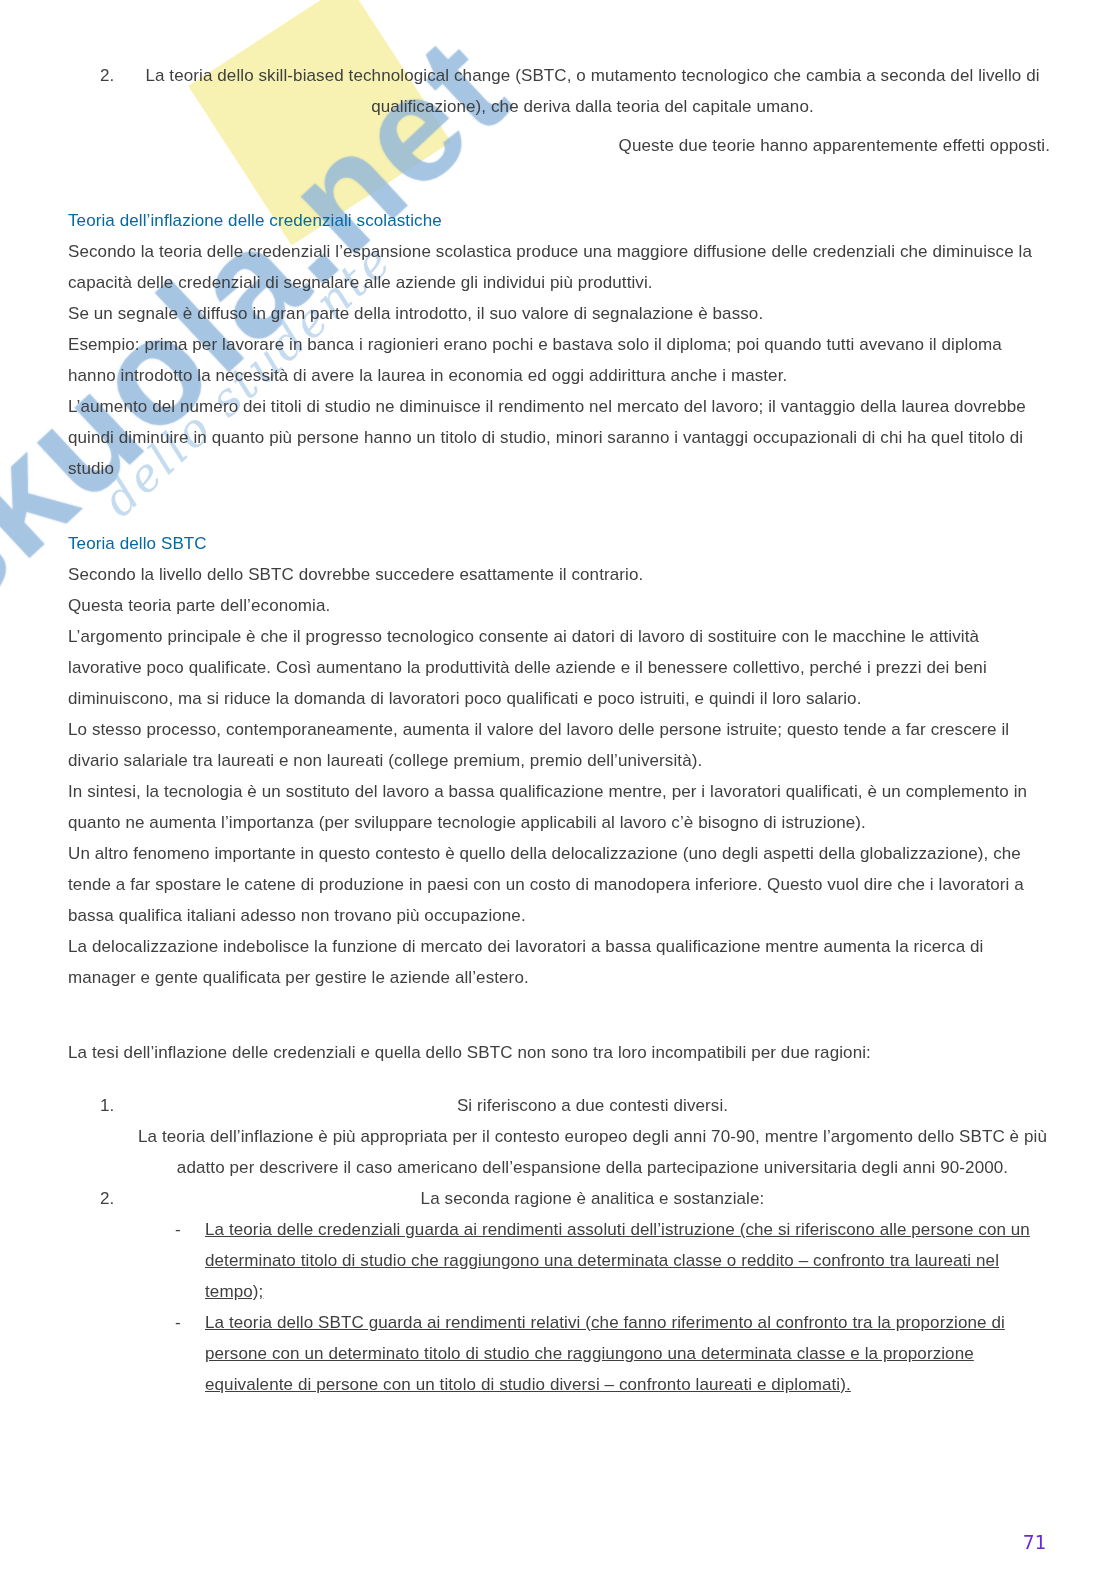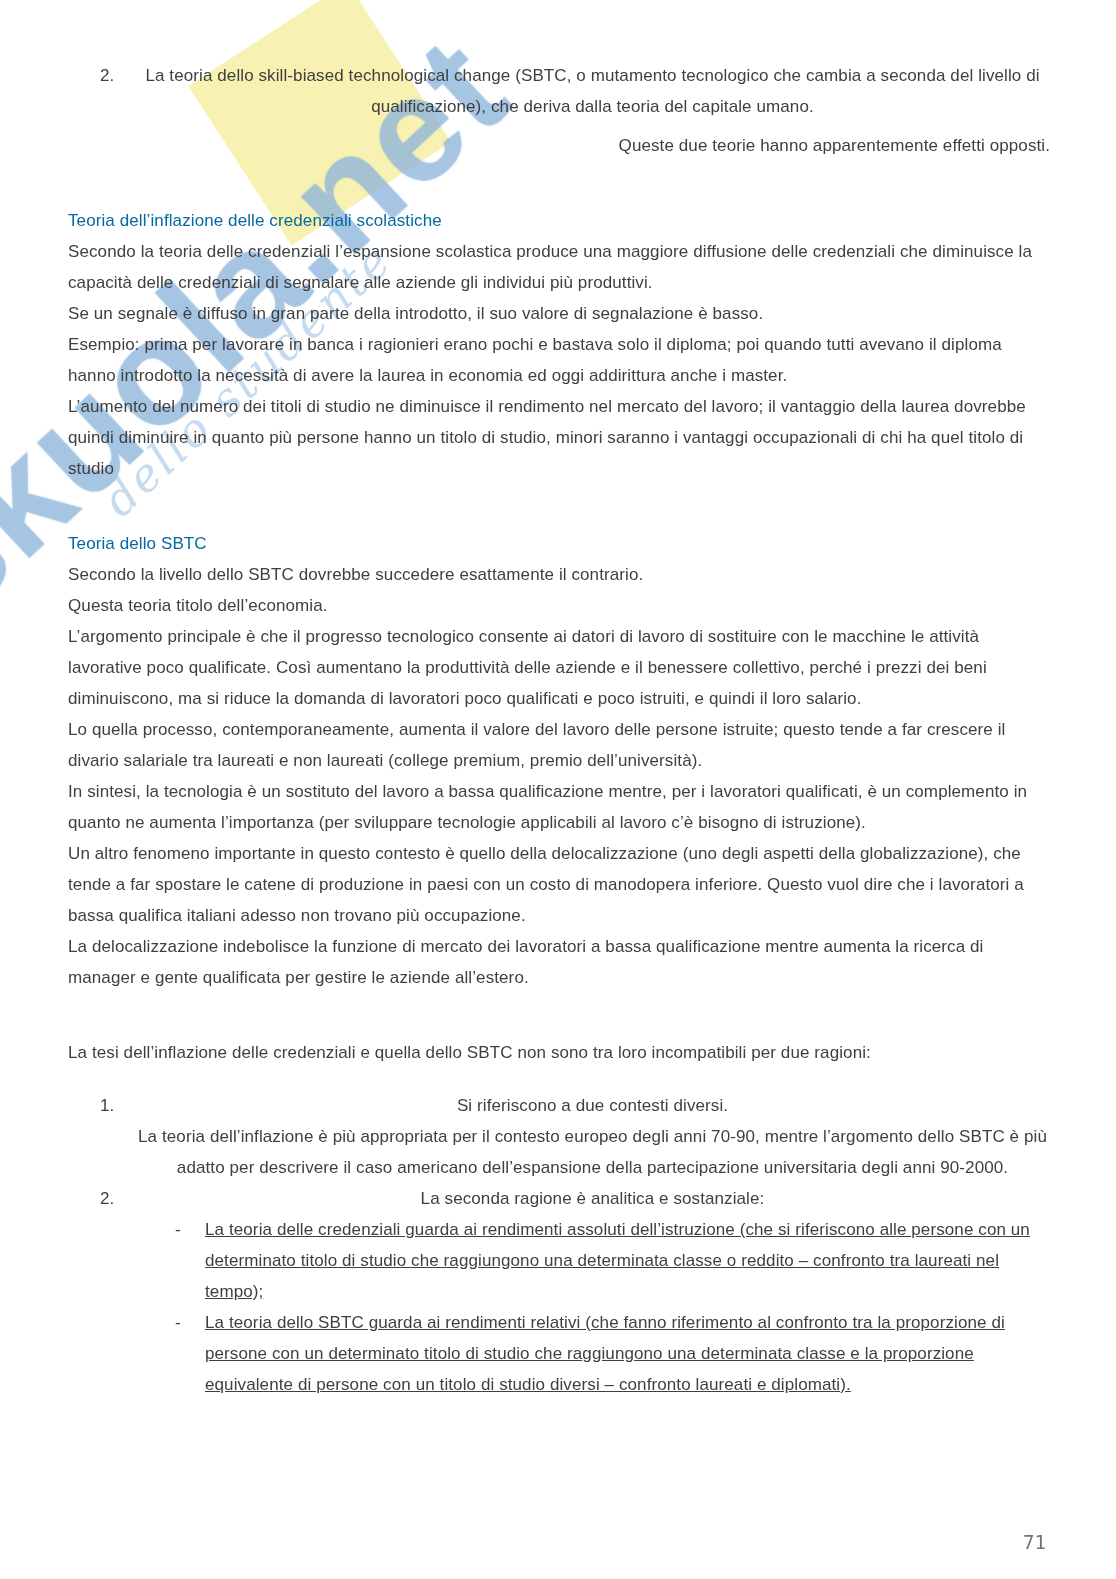--- a/index.html
+++ b/index.html
@@ -97,21 +97,21 @@
   .sub-item { display: flex; padding-left: 107px; }
   .sub-item .dash { flex: none; width: 30px; }
   .sub-item .sub-body { flex: 1; text-decoration: underline; }
 
   .page-number {
     position: absolute;
     top: 1531px; right: 70px;
     z-index: 1;
     font-family: "DejaVu Sans Mono", monospace;
     font-size: 19px;
-    color: #737373;
+    color: #6d28d9;
   }
 </style>
 </head>
 <body>
 
 <div class="page">
 
   <div class="watermark" aria-hidden="true">
     <div class="wm-rotate">
       <div class="wm-diamond"></div>
@@ -133,23 +133,23 @@
       <h2 class="section-heading">Teoria dell’inflazione delle credenziali scolastiche</h2>
       <p>Secondo la teoria delle credenziali l’espansione scolastica produce una maggiore diffusione delle credenziali che diminuisce la capacità delle credenziali di segnalare alle aziende gli individui più produttivi.</p>
       <p>Se un segnale è diffuso in gran parte della introdotto, il suo valore di segnalazione è basso.</p>
       <p>Esempio: prima per lavorare in banca i ragionieri erano pochi e bastava solo il diploma; poi quando tutti avevano il diploma hanno introdotto la necessità di avere la laurea in economia ed oggi addirittura anche i master.</p>
       <p>L’aumento del numero dei titoli di studio ne diminuisce il rendimento nel mercato del lavoro; il vantaggio della laurea dovrebbe quindi diminuire in quanto più persone hanno un titolo di studio, minori saranno i vantaggi occupazionali di chi ha quel titolo di studio</p>
     </div>
 
     <div class="section">
       <h2 class="section-heading">Teoria dello SBTC</h2>
       <p>Secondo la livello dello SBTC dovrebbe succedere esattamente il contrario.</p>
-      <p>Questa teoria titolo dell’economia.</p>
+      <p>Questa teoria parte dell’economia.</p>
       <p>L’argomento principale è che il progresso tecnologico consente ai datori di lavoro di sostituire con le macchine le attività lavorative poco qualificate. Così aumentano la produttività delle aziende e il benessere collettivo, perché i prezzi dei beni diminuiscono, ma si riduce la domanda di lavoratori poco qualificati e poco istruiti, e quindi il loro salario.</p>
-      <p>Lo quella processo, contemporaneamente, aumenta il valore del lavoro delle persone istruite; questo tende a far crescere il divario salariale tra laureati e non laureati (college premium, premio dell’università).</p>
+      <p>Lo stesso processo, contemporaneamente, aumenta il valore del lavoro delle persone istruite; questo tende a far crescere il divario salariale tra laureati e non laureati (college premium, premio dell’università).</p>
       <p>In sintesi, la tecnologia è un sostituto del lavoro a bassa qualificazione mentre, per i lavoratori qualificati, è un complemento in quanto ne aumenta l’importanza (per sviluppare tecnologie applicabili al lavoro c’è bisogno di istruzione).</p>
       <p>Un altro fenomeno importante in questo contesto è quello della delocalizzazione (uno degli aspetti della globalizzazione), che tende a far spostare le catene di produzione in paesi con un costo di manodopera inferiore. Questo vuol dire che i lavoratori a bassa qualifica italiani adesso non trovano più occupazione.</p>
       <p>La delocalizzazione indebolisce la funzione di mercato dei lavoratori a bassa qualificazione mentre aumenta la ricerca di manager e gente qualificata per gestire le aziende all’estero.</p>
     </div>
 
     <p class="closing">La tesi dell’inflazione delle credenziali e quella dello SBTC non sono tra loro incompatibili per due ragioni:</p>
 
     <div class="reasons">
 
       <div class="num-item">

